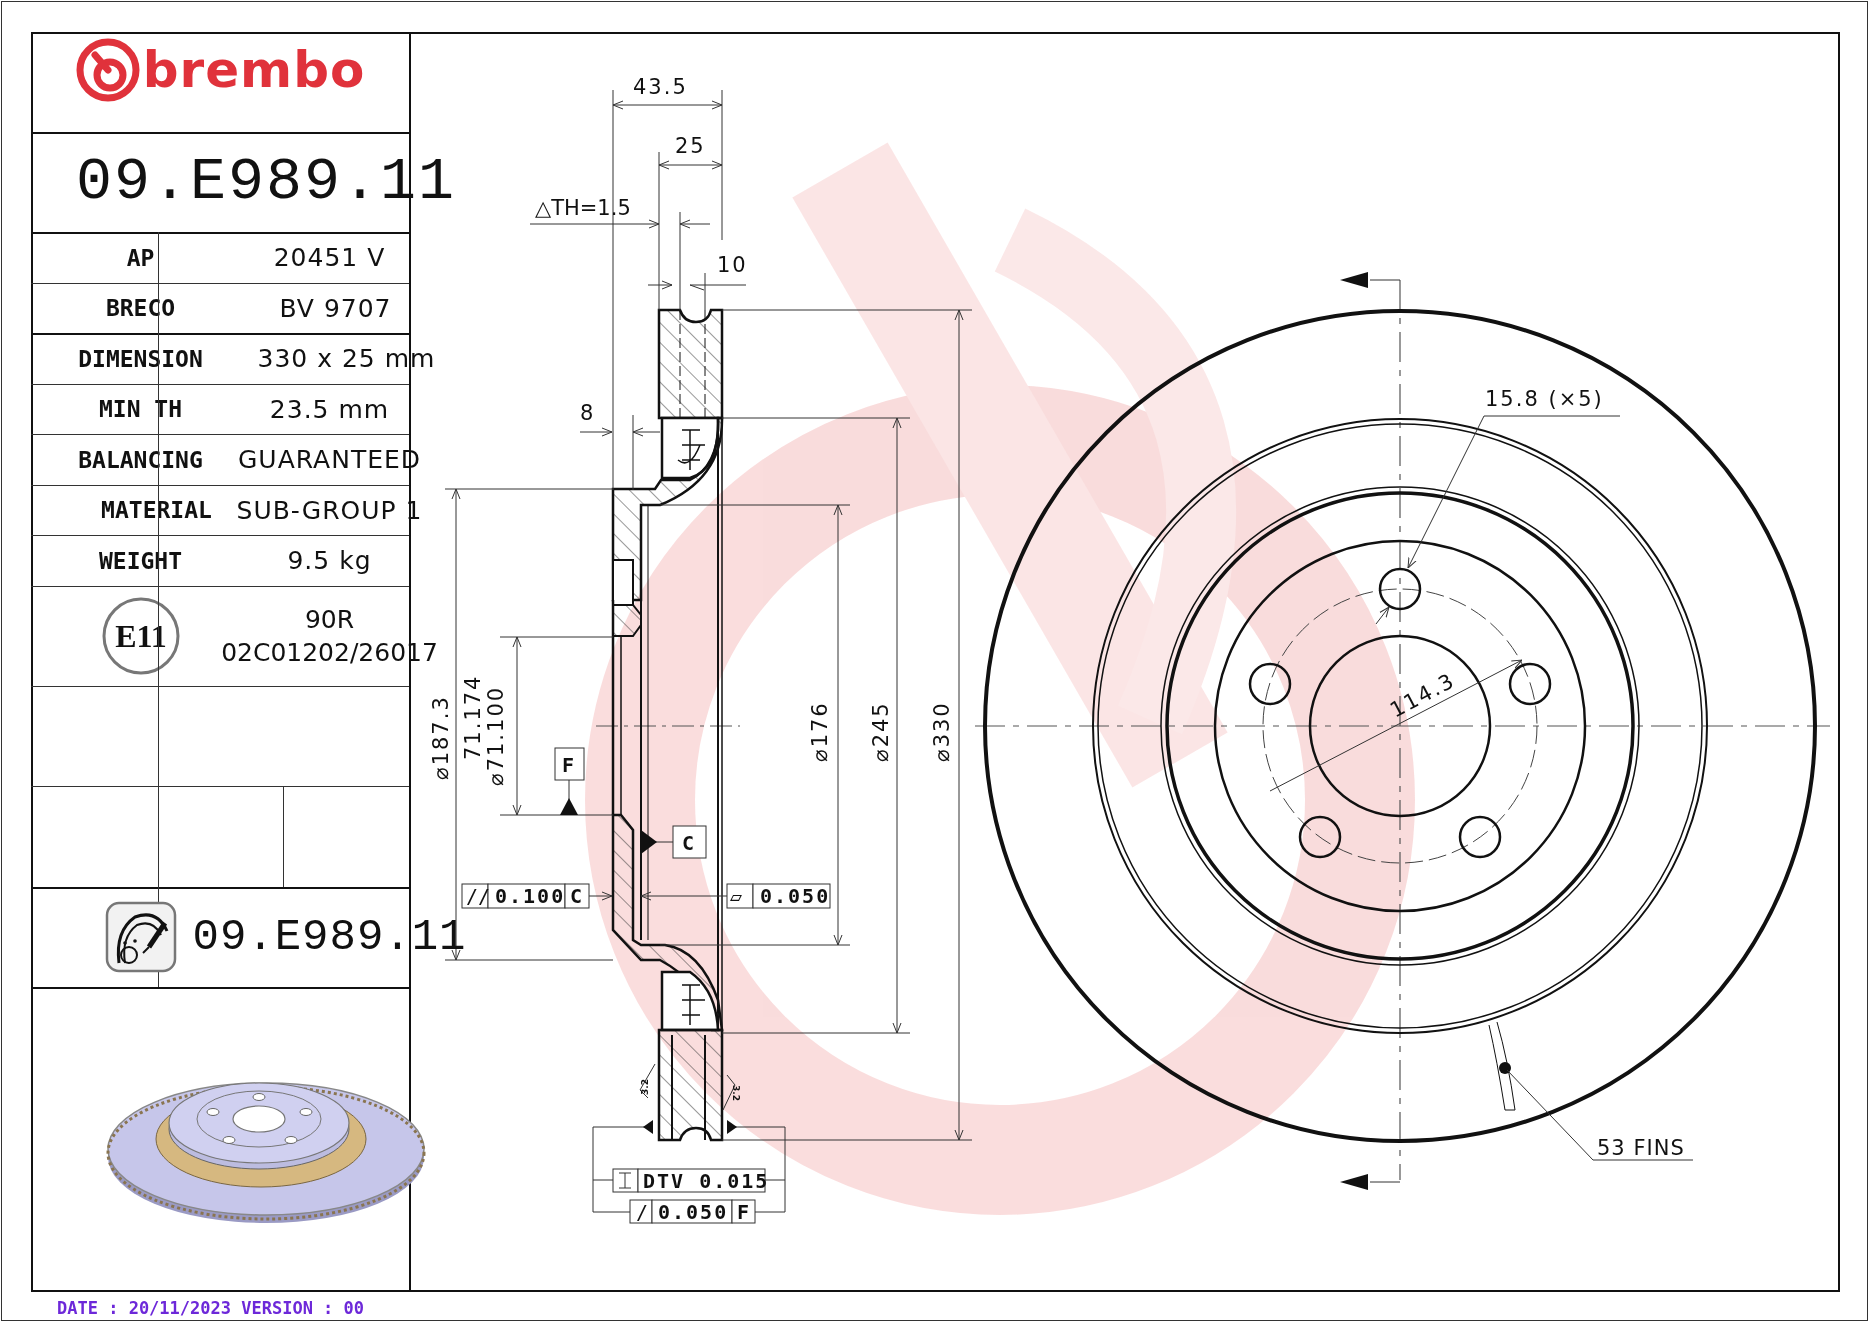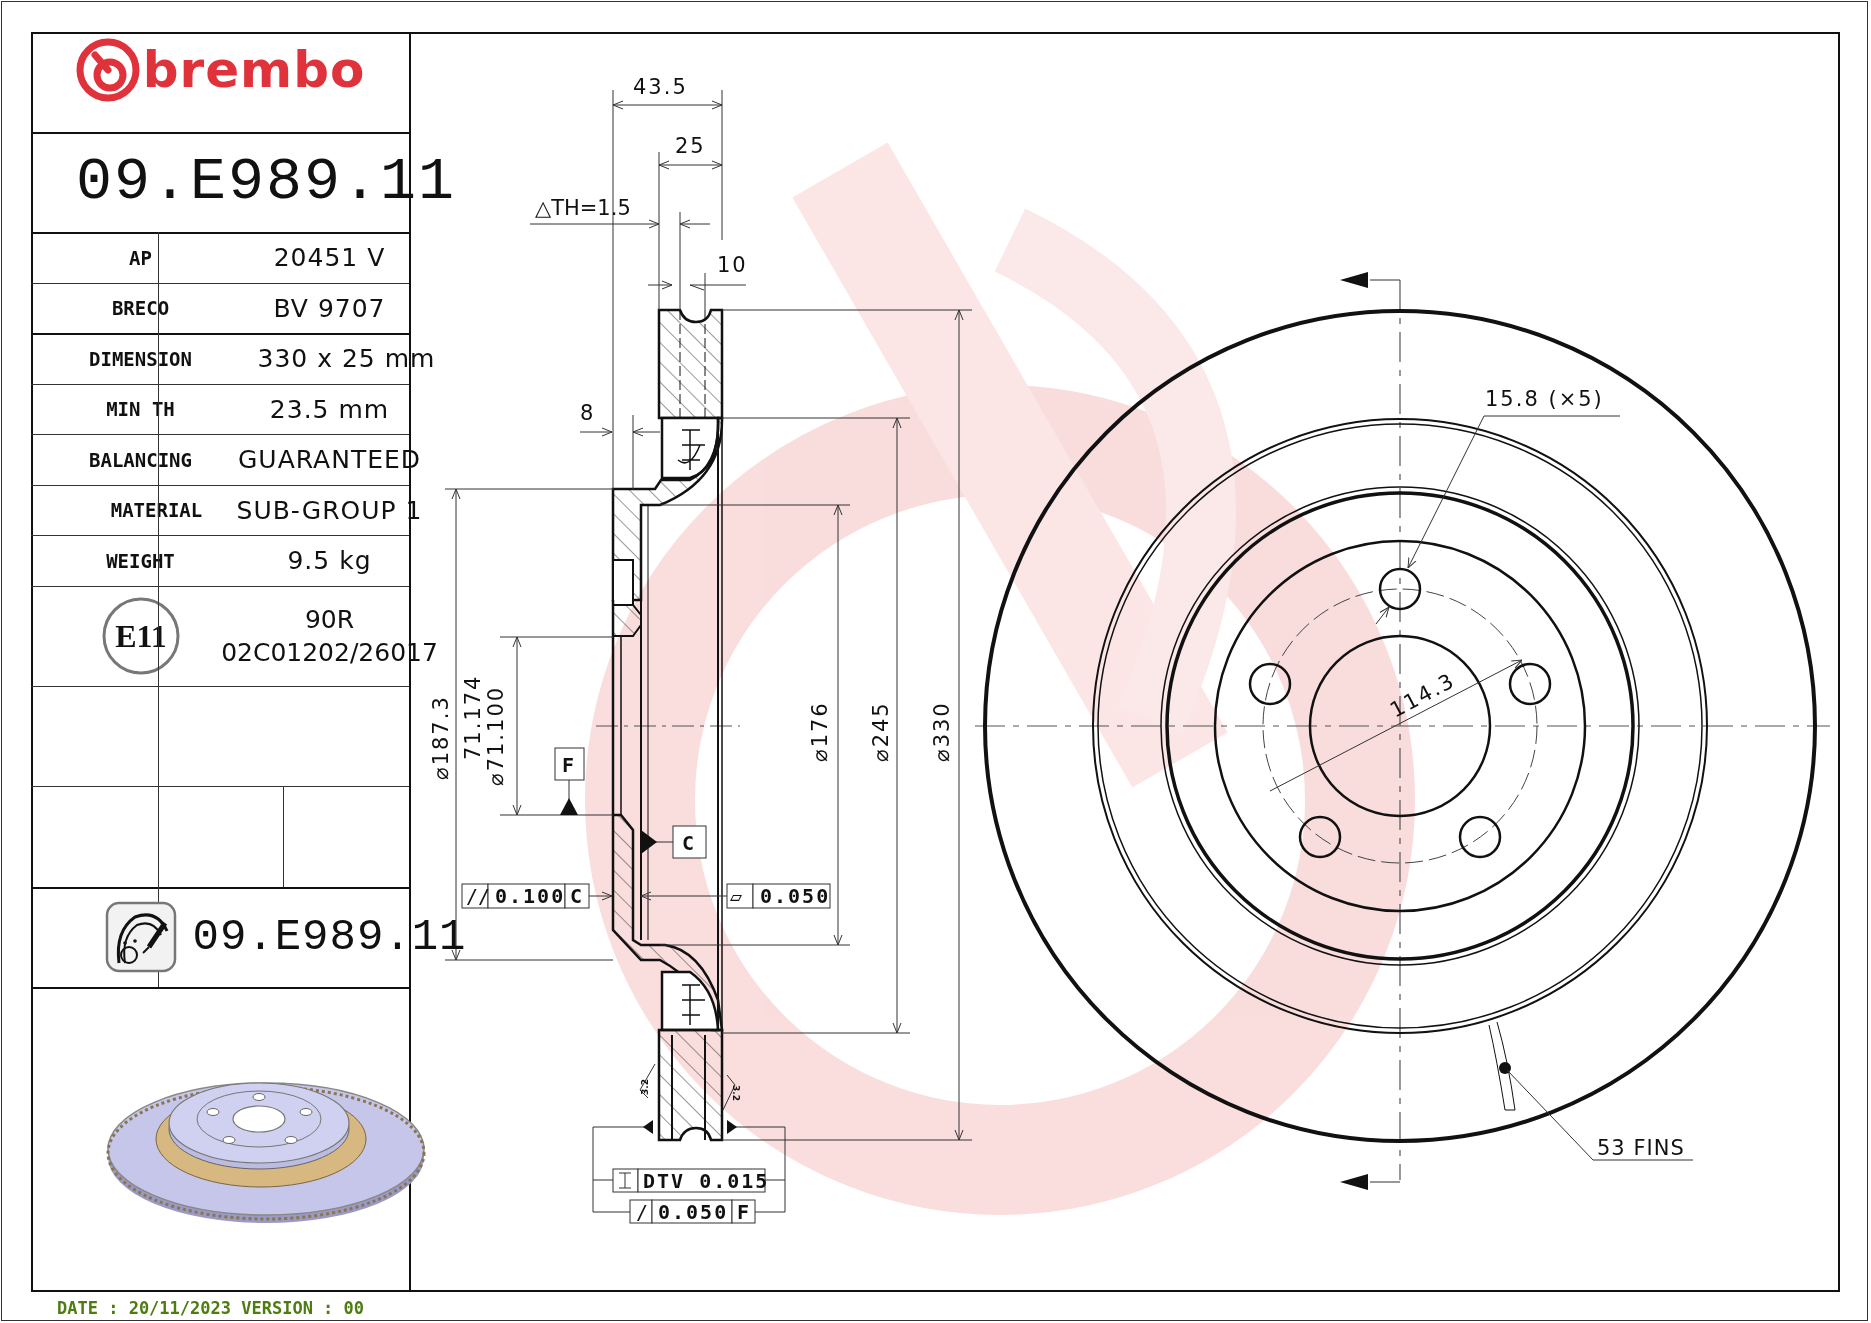--- a/index.html
+++ b/index.html
@@ -7,25 +7,25 @@
   .outer-frame { position:absolute; left:1px; top:1px; width:1867px; height:1320px; border:1px solid #333; box-sizing:border-box; }
   .inner-frame { position:absolute; left:31px; top:32px; width:1809px; height:1260px; border:2px solid #111; box-sizing:border-box; }
   .left-panel { position:absolute; left:31px; top:32px; width:380px; height:1260px; border-right:2px solid #111; box-sizing:border-box; }
   .cell { position:absolute; box-sizing:border-box; display:flex; align-items:center; justify-content:center; text-align:center; color:#111;margin-left:46px; }
   .hline { position:absolute; left:0; width:378px; height:0; border-top:1px solid #333; }
   .hline.thick { border-top:2px solid #111; }
   .vline { position:absolute; width:0; border-left:1px solid #333; }
   .logo-wrap { position:absolute; left:0; top:0; width:378px; height:76px; display:flex; align-items:center; justify-content:center; gap:2px; }
   .logo-text { color:#e0323b; font-family:"DejaVu Sans", sans-serif; font-weight:bold; font-size:50px; letter-spacing:1px; }
   .part-number-big { font-family:"Liberation Mono", monospace; font-size:60px; letter-spacing:2px; }
-  .label { font-family:"DejaVu Sans Mono", monospace; font-weight:bold; font-size:19px; }
+  .label { font-family:"DejaVu Sans Mono", monospace; font-weight:bold; font-size:23px; }
   .value { font-family:"DejaVu Sans", sans-serif; font-size:25px; letter-spacing:1px; }
   .approval { font-family:"DejaVu Sans", sans-serif; font-size:25px; line-height:33px; }
   .part-number-small { font-family:"Liberation Mono", monospace; font-size:44px; letter-spacing:1px; }
-  .date-line { position:absolute; left:57px; top:1298px; font-family:"DejaVu Sans Mono", monospace; font-weight:bold; font-size:17px; color:#4d7c0f; }
+  .date-line { position:absolute; left:57px; top:1298px; font-family:"DejaVu Sans Mono", monospace; font-weight:bold; font-size:17px; color:#6d28d9; }
   svg.drawing { position:absolute; left:0; top:0; }
   .dim { font-family:"DejaVu Sans", sans-serif; font-size:21px; fill:#111; letter-spacing:2px; }
   .dim-sm { font-family:"DejaVu Sans", sans-serif; font-size:9px; fill:#111; font-weight:bold; }
   .tol { font-family:"DejaVu Sans Mono", monospace; font-size:20px; font-weight:bold; fill:#111; }
 </style>
 </head>
 <body>
 
 <div class="outer-frame"></div>
 
@@ -257,21 +257,21 @@
     <span class="logo-text">brembo</span>
   </div>
   <div class="hline thick" style="top:100px"></div>
   <div class="cell part-number-big" style="left:0;top:100px;width:378px;height:100px">09.E989.11</div>
   <div class="hline thick" style="top:200px"></div>
 
   <div class="cell label" style="left:0;top:200px;width:127px;height:51px">AP</div>
   <div class="cell value" style="left:127px;top:200px;width:251px;height:51px">20451 V</div>
   <div class="hline" style="top:251px"></div>
   <div class="cell label" style="left:0;top:251px;width:127px;height:50px">BRECO</div>
-  <div class="cell value" style="left:127px;top:251px;width:251px;height:50px">BV 9707</div>
+  <div class="cell value" style="left:133px;top:251px;width:251px;height:50px">BV 9707</div>
   <div class="hline thick" style="top:301px"></div>
   <div class="cell label" style="left:0;top:301px;width:127px;height:51px">DIMENSION</div>
   <div class="cell value" style="left:127px;top:301px;width:285px;height:51px">330 x 25 mm</div>
   <div class="hline" style="top:352px"></div>
   <div class="cell label" style="left:0;top:352px;width:127px;height:50px">MIN TH</div>
   <div class="cell value" style="left:127px;top:352px;width:251px;height:50px">23.5 mm</div>
   <div class="hline" style="top:402px"></div>
   <div class="cell label" style="left:0;top:402px;width:127px;height:51px">BALANCING</div>
   <div class="cell value" style="left:127px;top:402px;width:251px;height:51px">GUARANTEED</div>
   <div class="hline" style="top:453px"></div>

